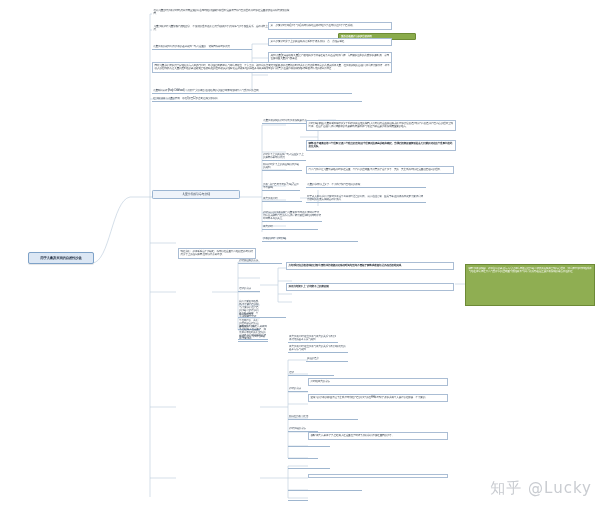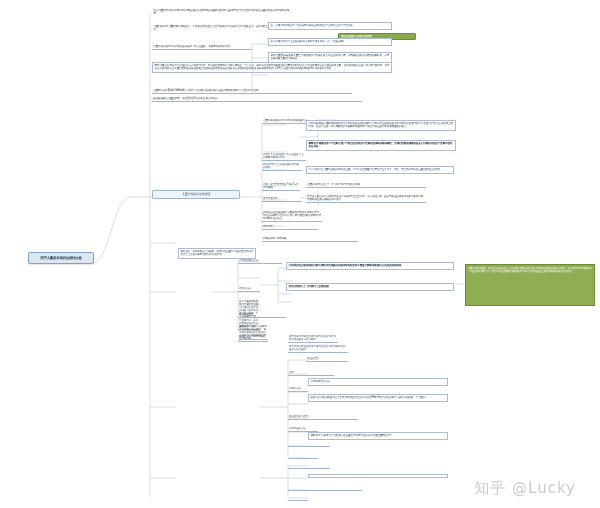--- a/index.html
+++ b/index.html
@@ -79,21 +79,21 @@
     font-size:2.6px;
     background:#8fae52;
     border:0.8px solid #6d8a36;
     color:#ffffff;
     padding:2px 2.4px;
     line-height:1.3;
   }
   
   .watermark{
     position:absolute;
-    right:24px;bottom:10px;
+    right:8px;bottom:10px;
     font-size:15px;
     color:#c9ccd1;
     letter-spacing:1px;
     font-family:"DejaVu Sans","Liberation Sans",sans-serif;
   }
 </style>
 </head>
 <body>
 
 <div id="canvas">

